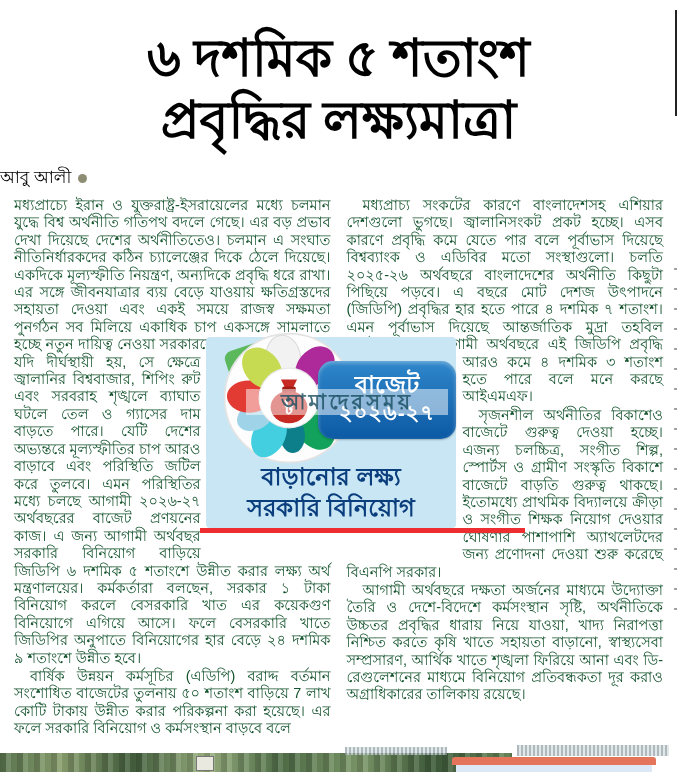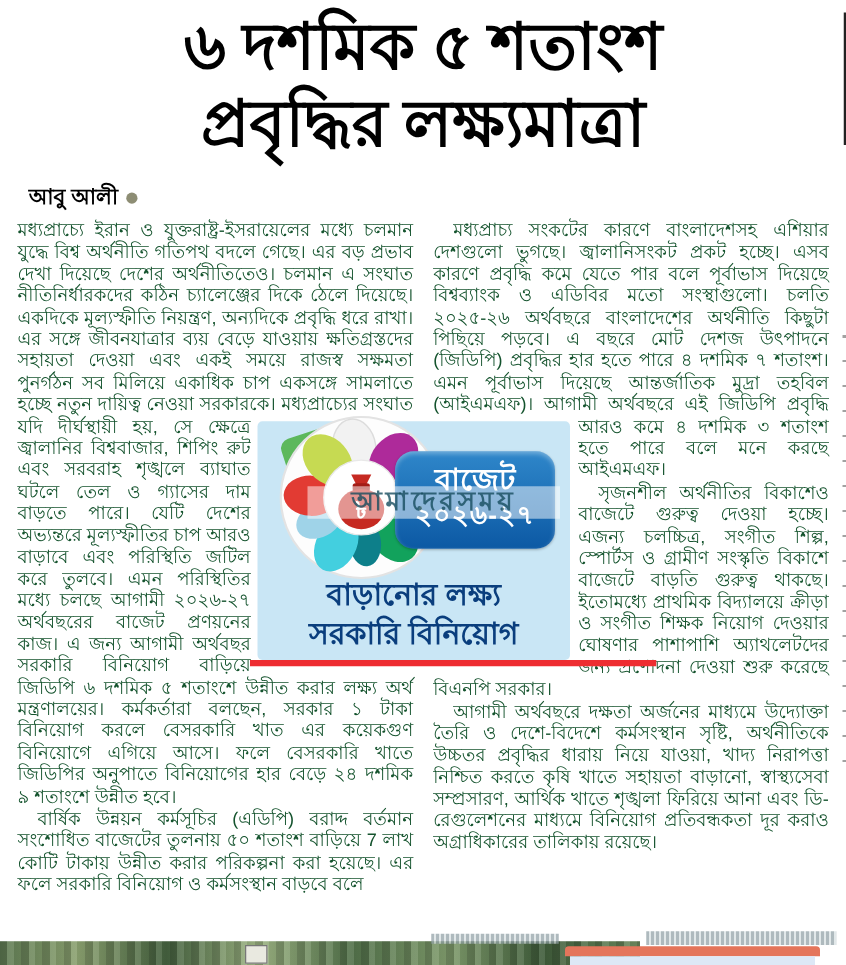--- a/index.html
+++ b/index.html
@@ -1,43 +1,43 @@
 <!DOCTYPE html>
 <html><head>
 <meta charset="utf-8">
 <style>
   html,body{margin:0;padding:0;background:#fff;}
   .page{position:relative;width:677px;height:772px;background:#ffffff;overflow:hidden;
         font-family:"Liberation Sans",sans-serif;color:#161616;}
 
   
-  .headline{text-align:center;padding-top:8px;font-family:"Liberation Serif",serif;
+  .headline{text-align:center;padding-top:28px;font-family:"Liberation Serif",serif;
             font-weight:700;font-size:52px;line-height:62px;color:#000;}
 
   
-  .byline{margin:12px 23px 5px;font-size:17px;font-weight:700;color:#000;}
+  .byline{margin:12px 0 5px;font-size:17px;font-weight:400;color:#000;}
   .byline-dot{display:inline-block;width:9px;height:9px;border-radius:50%;
               background:#8d8d74;margin-left:7px;vertical-align:middle;}
 
   
   .cols{display:flex;gap:16px;padding:0 14px;text-align:justify;
         font-size:14.5px;line-height:17.4px;color:#14532d;}
   .col{flex:1;min-width:0;}
   p.para{margin:0 0 1px;}
   .indent{text-indent:16px;}
   .cut-r{float:right;width:124px;height:200px;margin:0 0 3px 6px;}
   .cut-l{float:left;width:110px;height:198px;margin:0 6px 3px 0;}
   .jump{float:right;font-weight:700;white-space:nowrap;}
   .jump .sq{font-size:12px;margin-right:4px;}
 
   
   .graphic{position:absolute;left:206px;top:337px;width:250px;height:191px;
            background:#c9e6f5;border-radius:4px;}
   .flower{position:absolute;left:14px;top:-8px;width:138px;height:138px;}
-  .badge{position:absolute;right:12px;top:24px;width:128px;height:78px;border-radius:15px;
+  .badge{position:absolute;right:0;top:24px;width:138px;height:78px;border-radius:15px;
          background:linear-gradient(180deg,#2f87ca,#0c59a4);color:#fff;text-align:center;
          font-weight:700;box-shadow:inset 0 2px 4px rgba(255,255,255,.35), 0 1px 2px rgba(0,0,0,.25);}
   .badge-title{font-size:24px;line-height:30px;margin-top:9px;}
   .badge-year{font-size:21px;line-height:25px;letter-spacing:1px;}
   .watermark{position:absolute;left:8px;top:52px;right:8px;height:26px;
              background:rgba(255,255,255,.5);color:rgba(22,76,94,.8);font-weight:700;
              font-size:21px;line-height:26px;text-align:center;letter-spacing:3px;overflow:hidden;margin-left:32px;}
   .caption{position:absolute;left:0;right:0;bottom:5px;text-align:center;color:#0a3e7d;
            font-weight:700;font-size:24px;line-height:31px;}
   .redline{position:absolute;left:200px;top:528px;width:325px;height:5px;background:#ee2d31;}

